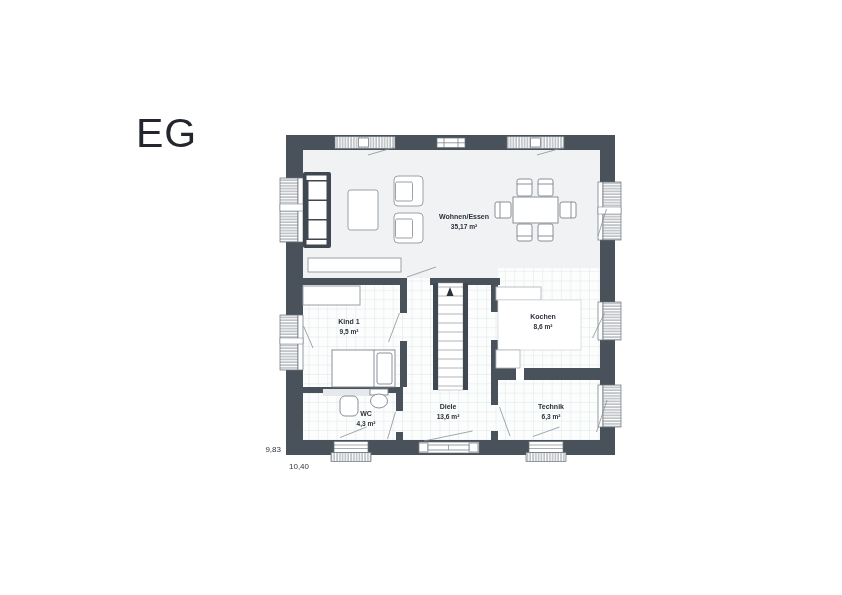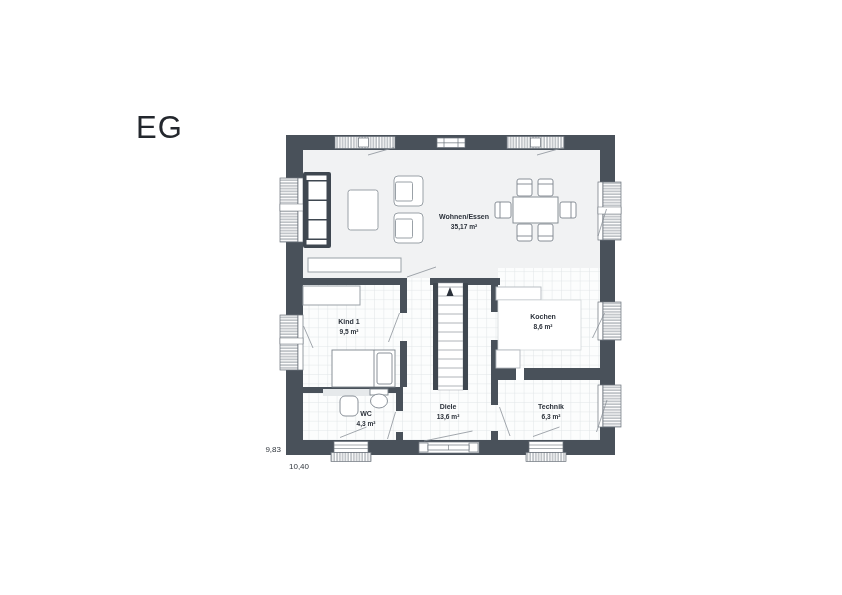--- a/index.html
+++ b/index.html
@@ -1,18 +1,18 @@
 <!DOCTYPE html>
 <html><head>
 <meta charset="utf-8">
 <style>
   html,body{margin:0;padding:0;background:#ffffff;}
   #stage{position:relative;width:842px;height:595px;background:#ffffff;overflow:hidden;
          font-family:"Liberation Sans",sans-serif;}
-  #plan-title{position:absolute;left:136px;top:110px;font-size:31px;font-weight:400;
+  #plan-title{position:absolute;left:136px;top:110px;font-size:41px;font-weight:400;
               letter-spacing:1px;color:#23272d;}
   svg{position:absolute;left:0;top:0;}
   .room-name{font-family:"Liberation Sans",sans-serif;font-size:7px;font-weight:bold;
              fill:#2b313a;text-anchor:middle;}
   .room-area{font-family:"Liberation Sans",sans-serif;font-size:6.6px;font-weight:bold;
              fill:#2b313a;text-anchor:middle;}
   .dim-label{font-family:"Liberation Sans",sans-serif;font-size:8px;fill:#30363d;}
   .wall{fill:#49515a;}
   .furn{fill:#ffffff;stroke:#9aa1a7;stroke-width:1;}
   .furn-dk{fill:#ffffff;stroke:#7d858d;stroke-width:0.9;}

